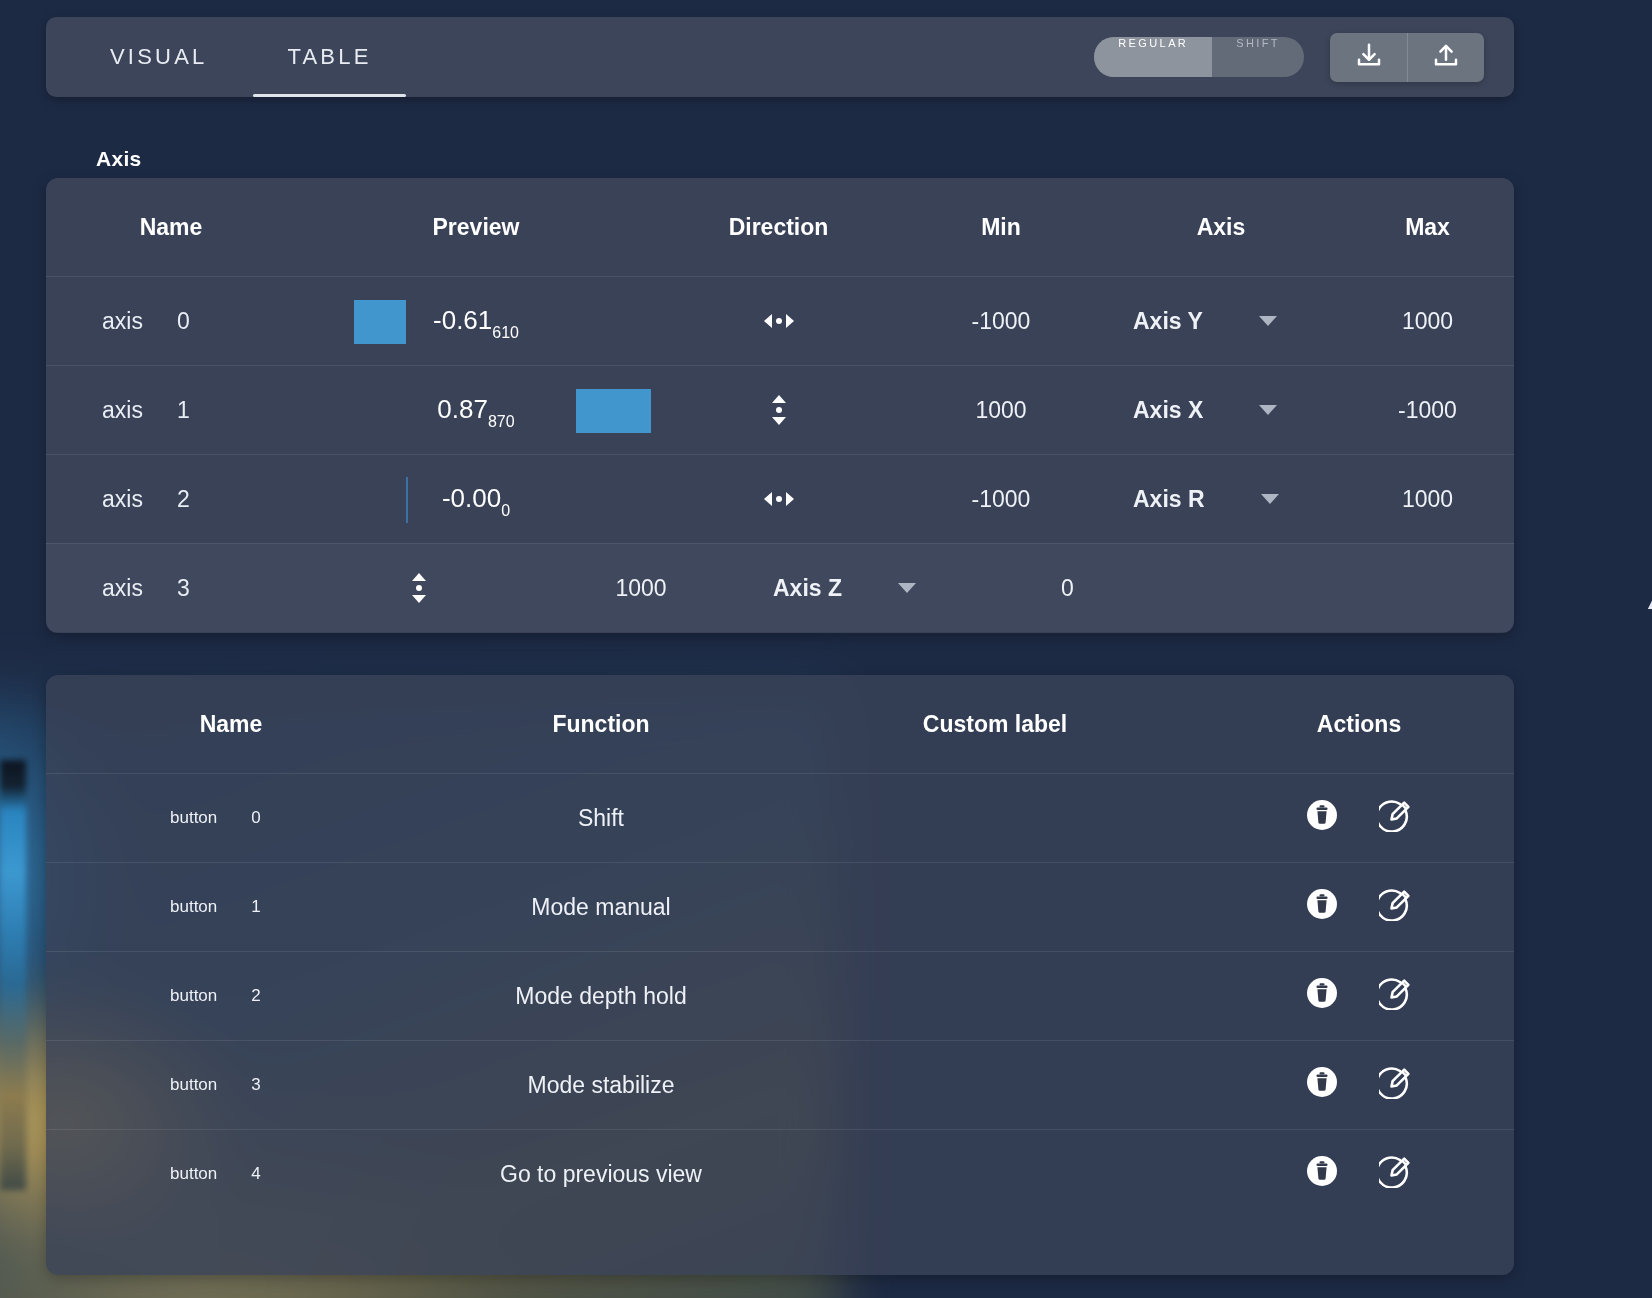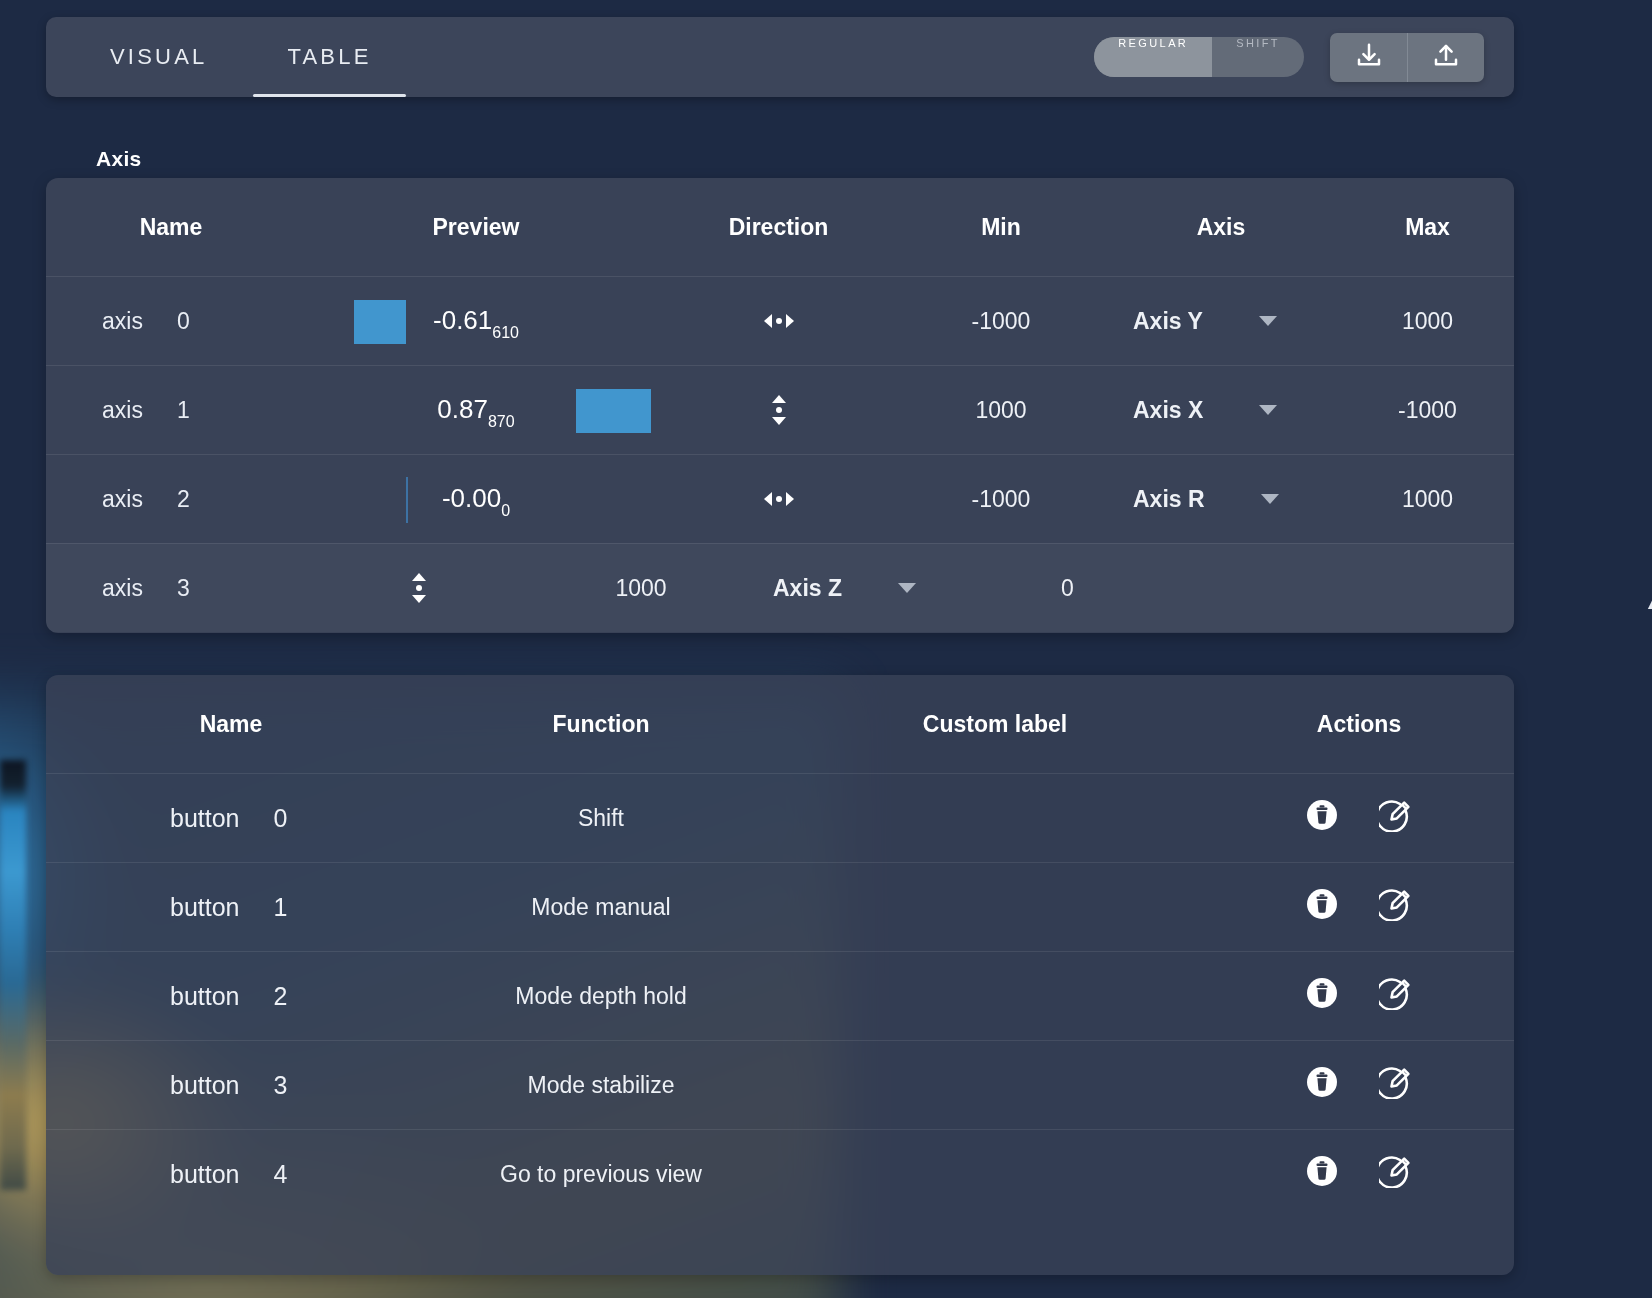--- a/index.html
+++ b/index.html
@@ -239,21 +239,21 @@
     border-top: 10px solid #aeb6c3;
   }
 
   
   .b-name { width: 370px; }
   .b-func { width: 370px; }
   .b-cust { width: 418px; }
   .b-act  { width: 310px; }
 
   .btn-name { display: flex; align-items: center; justify-content: flex-start; padding-left: 124px; gap: 34px; }
-  .btn-name .lbl, .btn-name .idx { font-size: 25px; color: #eef1f6; }
+  .btn-name .lbl, .btn-name .idx { font-size: 17px; color: #eef1f6; }
 
   .actions-cell { display: flex; align-items: center; justify-content: center; gap: 40px; }
   .act-icon { cursor: pointer; display: block; }
 
   
   #axis-panel .drow.hl { background: rgba(255,255,255,.035); }
 
   
   #scrollbar-track {
     position: absolute;

